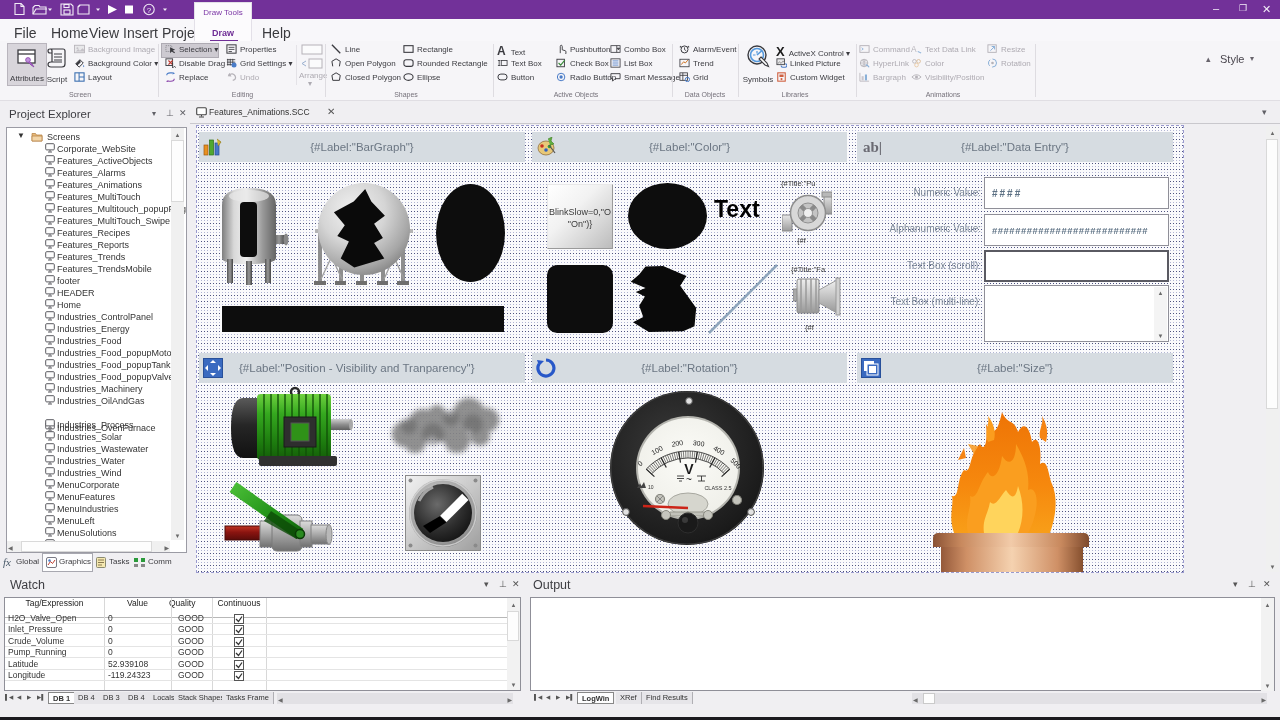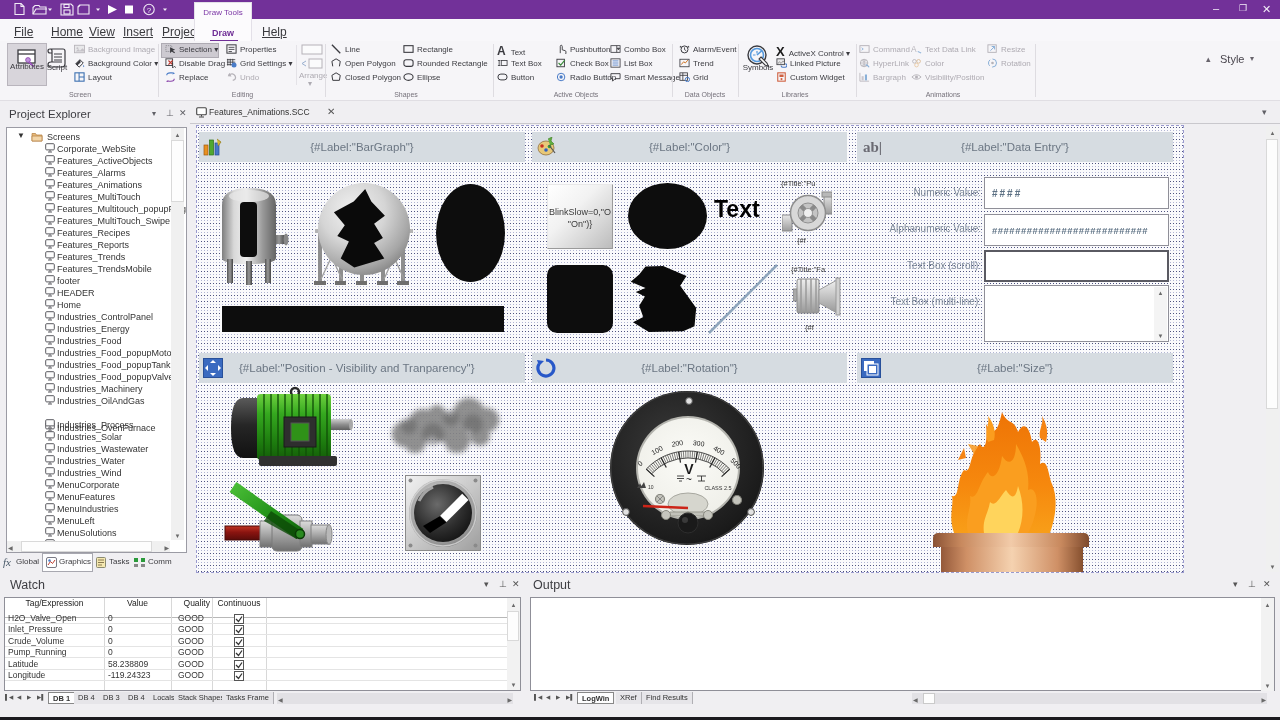--- a/index.html
+++ b/index.html
@@ -8,33 +8,33 @@
 #app { position:absolute; left:0; top:0; width:1280px; height:720px; }
 .abs { position:absolute; }
 
 
 #titlebar { position:absolute; left:0; top:0; width:1280px; height:19px; background:#723199; }
 #titlebar .ttl { position:absolute; left:240px; right:0; top:5px; text-align:center; color:#efe6f4; font-size:7.5px; }
 .winbtn { position:absolute; top:0; color:#f4eef8; font-size:11px; }
 
 
 #menurow { position:absolute; left:0; top:19px; width:1280px; height:22px; background:#f8f7fa; }
-.menuitem { position:absolute; top:6px; font-size:12px; color:#3a3a3e;text-decoration:underline; }
+.menuitem { position:absolute; top:6px; font-size:14px; color:#3a3a3e; }
 #drawtools { position:absolute; left:194px; top:2px; width:58px; height:39px; background:#fcfbfd; border:1px solid #e3e0e8; border-bottom:none; }
 #drawtools .dt { position:absolute; left:0; right:0; top:5px; text-align:center; color:#7a35a5; font-size:8px; }
 
 
 #ribbon { position:absolute; left:0; top:41px; width:1280px; height:60px; background:#f6f5f8; border-bottom:1px solid #e0dee3; }
 .rsep { position:absolute; top:3px; width:1px; height:53px; background:#dedce1; }
 .rgrouplabel { position:absolute; top:50px; font-size:7px; color:#75717a; text-align:center; }
 .ritem { position:absolute; height:14px; font-size:8px; color:#3b3b40; white-space:nowrap; }
 .ritem .ic { display:inline-block; width:11px; height:10px; vertical-align:-2px; margin-right:3px; }
 .ritem.dis { color:#aeabb2; }
 .bigbtn { position:absolute; top:2px; width:40px; height:43px; text-align:center; font-size:8px; color:#3b3b40; }
-.bigbtn .blabel { position:absolute; left:0; right:0; bottom:14px;margin-top:44px; }
+.bigbtn .blabel { position:absolute; left:0; right:0; bottom:2px;margin-top:44px; }
 
 
 #pexp { position:absolute; left:0; top:101px; width:190px; height:472px; background:#f0eff2; }
 #pexp-title { position:absolute; left:9px; top:7px; font-size:11.5px; color:#3d3d42; }
 #tree { position:absolute; left:6px; top:26px; width:181px; height:426px; background:#fff; border:1px solid #9b9ba4; overflow:hidden; }
 .trow { position:absolute; left:0; width:179px; height:12px; }
 .titem2 { position:absolute; left:50px; top:1px; font-size:9px; color:#333; white-space:nowrap; }
 #tree-vsb { position:absolute; left:164px; top:0; width:13px; height:412px; background:#f0f0f0; }
 #tree-hsb { position:absolute; left:0; top:413px; width:163px; height:11px; background:#f0f0f0; }
 #ptabs { position:absolute; left:0; top:452px; width:190px; height:20px; font-size:8px; color:#3c3c40; }
@@ -1098,21 +1098,21 @@
   </div>
   <div id="watch">
     <div class="paneltitle">Watch</div>
     <div class="panelicons" style="left:484px">▾</div>
     <div class="panelicons" style="left:499px">⊥</div>
     <div class="panelicons" style="left:512px">✕</div>
     <div id="watchbox">
       <div id="wtablehead">
         <span style="position:absolute;left:0;width:99px;text-align:center">Tag/Expression</span>
         <span style="position:absolute;left:99px;width:67px;text-align:center">Value</span>
-        <span style="position:absolute;left:164px;width:41px;text-align:right">Quality</span>
+        <span style="position:absolute;left:164px;width:41px;text-align:left">Quality</span>
         <span style="position:absolute;left:207px;width:54px;text-align:center">Continuous</span>
       </div>
       <div style="position:absolute;left:99px;top:0;width:1px;height:92px;background:#d8d8d8"></div>
       <div style="position:absolute;left:166px;top:0;width:1px;height:92px;background:#d8d8d8"></div>
       <div style="position:absolute;left:207px;top:0;width:1px;height:92px;background:#d8d8d8"></div>
       <div style="position:absolute;left:261px;top:0;width:1px;height:92px;background:#d8d8d8"></div>
       <div class="wrow" style="top:15px">
           <span style="position:absolute;left:3px">H2O_Valve_Open</span>
           <span style="position:absolute;left:103px">0</span>
           <span style="position:absolute;left:173px">GOOD</span>
@@ -1143,21 +1143,21 @@
           <span style="position:absolute;left:3px">Pump_Running</span>
           <span style="position:absolute;left:103px">0</span>
           <span style="position:absolute;left:173px">GOOD</span>
           <svg style="position:absolute;left:229px;top:1px" width="10" height="10" viewBox="0 0 10 10">
             <rect x="0.5" y="0.5" width="9" height="9" fill="#fff" stroke="#555"></rect>
             <path d="M2,5 l2.5,2.5 L8,2.5" fill="none" stroke="#333" stroke-width="1.3"></path>
           </svg>
         </div>
         <div class="wrow" style="top:60.599999999999994px">
           <span style="position:absolute;left:3px">Latitude</span>
-          <span style="position:absolute;left:103px">58.238809</span>
+          <span style="position:absolute;left:103px">52.939108</span>
           <span style="position:absolute;left:173px">GOOD</span>
           <svg style="position:absolute;left:229px;top:1px" width="10" height="10" viewBox="0 0 10 10">
             <rect x="0.5" y="0.5" width="9" height="9" fill="#fff" stroke="#555"></rect>
             <path d="M2,5 l2.5,2.5 L8,2.5" fill="none" stroke="#333" stroke-width="1.3"></path>
           </svg>
         </div>
         <div class="wrow" style="top:72.0px">
           <span style="position:absolute;left:3px">Longitude</span>
           <span style="position:absolute;left:103px">-119.24323</span>
           <span style="position:absolute;left:173px">GOOD</span>

